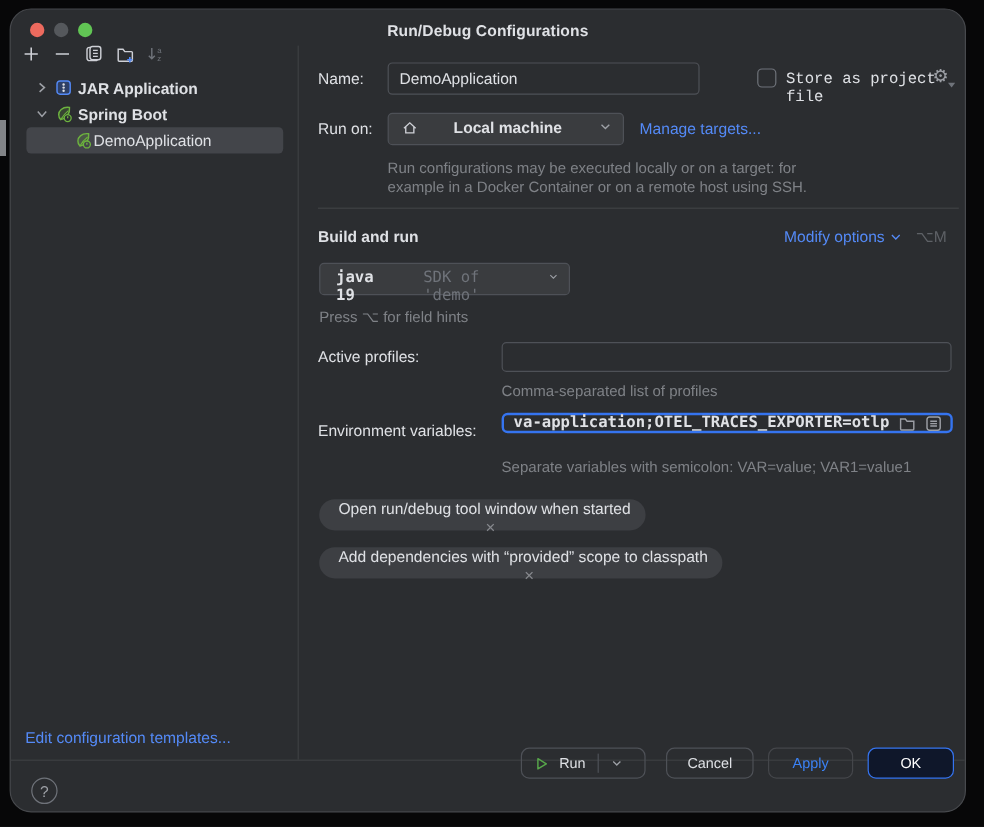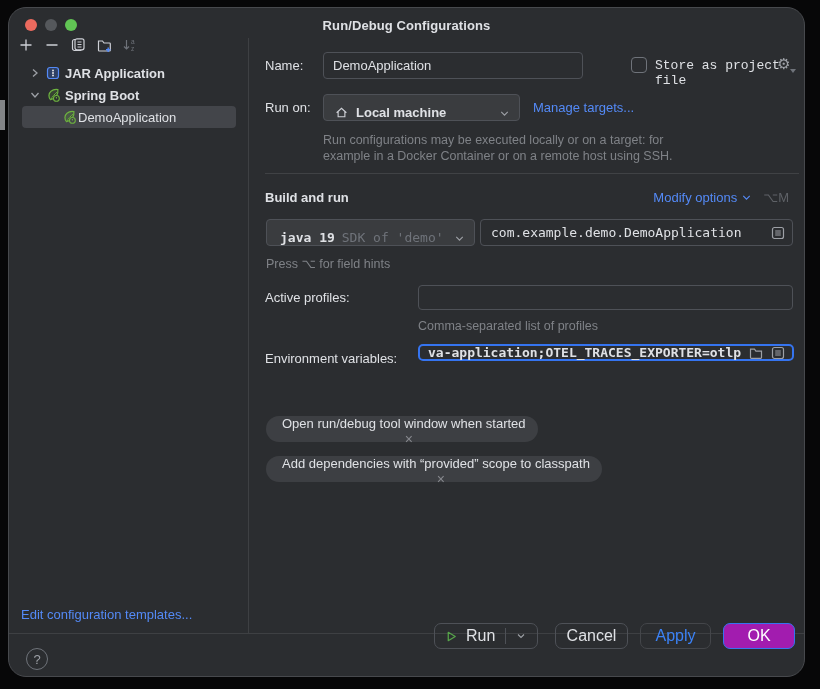--- a/index.html
+++ b/index.html
@@ -30,21 +30,21 @@
   .edit-link{position:absolute;left:12px;top:599px;color:#548af7;cursor:pointer;}
 
   
   .label{position:absolute;color:#dfe1e5;}
   .hint{position:absolute;color:#7f8287;font-size:12.5px;}
   .link{color:#548af7;cursor:pointer;}
 
   .field{position:absolute;background:transparent;border:1px solid #4e5157;border-radius:4px;
          color:#dfe1e5;font-family:"Liberation Sans",sans-serif;font-size:13px;padding:0 9px;outline:none;}
   .combo{position:absolute;background:#3a3c3f;border:1px solid #4e5157;border-radius:4px;
-         display:flex;align-items:flex-end;padding:16px 8px 0 10px;cursor:pointer;}
+         display:flex;align-items:flex-start;padding:4px 8px 0 10px;cursor:pointer;gap:22px;}
   .combo .cv{margin-left:auto;}
 
   .mono{font-family:"DejaVu Sans Mono","Liberation Mono",monospace;}
 
   .classfield{position:absolute;left:471px;top:211px;width:313px;height:27px;border:1px solid #4e5157;
               border-radius:4px;display:flex;align-items:center;padding:0 6px 0 10px;}
   .classfield .txt{font-size:13px;color:#dfe1e5;flex:1;white-space:nowrap;overflow:hidden;}
 
   .envfield{position:absolute;left:409px;top:336px;width:376px;height:17px;border:2px solid #3574f0;
             border-radius:5px;display:flex;align-items:center;padding:0 6px 0 8px;}
@@ -63,29 +63,29 @@
 
   .tag{position:absolute;height:26px;background:#3d3f43;border-radius:13px;display:flex;align-items:center;
        padding:0 12px 0 16px;white-space:nowrap;flex-direction:column;}
   .tag .x{color:#87898e;font-size:14px;margin-left:10px;cursor:pointer;}
 
   
   .hsep-footer{position:absolute;left:0;right:0;top:625px;height:1px;background:#3e4043;}
   .help-btn{position:absolute;left:17px;top:640px;width:22px;height:22px;border:1px solid #6f737a;border-radius:50%;
             color:#9da0a6;display:flex;align-items:center;justify-content:center;font-size:13px;cursor:pointer;}
   .btn{position:absolute;top:615px;height:26px;border:1px solid #4e5157;border-radius:7px;background:transparent;
-       color:#dfe1e5;font-family:"Liberation Sans",sans-serif;font-size:16px;display:flex;align-items:center;
+       color:#dfe1e5;font-family:"Liberation Sans",sans-serif;font-size:12px;display:flex;align-items:center;
        justify-content:center;cursor:pointer;}
   .btn-run{left:425px;width:104px;justify-content:flex-start;padding:0 0 0 10px;}
   .btn-run .runlbl{margin:0 10px 0 8px;}
   .btn-run .bsep{width:1px;height:16px;background:#4e5157;}
   .btn-run .rchev{margin-left:9px;}
   .btn-cancel{left:546px;width:73px;}
   .btn-apply{left:631px;width:71px;color:#3b82f6;border-color:#44464a;cursor:default;}
-  .btn-ok{left:714px;width:72px;background:#a21caf;border-color:#3574f0;color:#fff;font-weight:400;}
+  .btn-ok{left:714px;width:72px;background:#0f172a;border-color:#3574f0;color:#fff;font-weight:400;}
 </style>
 </head>
 <body>
 
 <div class="behind-notch"></div>
 
 <div class="dlg">
 
   <div class="traffic">
     <div class="tl red"></div>
@@ -202,45 +202,39 @@
   </div>
 
   <div class="combo mono" style="left:257px;top:211px;width:209px;height:27px;padding-left:13px;">
     <span style="font-weight:700;">java 19</span>
     <span style="color:#6f737a;margin-left:7px;">SDK of 'demo'</span>
     <svg class="cv" width="13" height="13" viewBox="0 0 16 16" fill="none" stroke="#9da0a6" stroke-width="1.4">
         <path d="M4 6l4 4 4-4"></path>
       </svg>
   </div>
 
-  <div class="classfield">
-    <span class="txt mono">com.example.demo.DemoApplication</span>
-    <svg class="fic" width="16" height="16" viewBox="0 0 16 16" fill="none" stroke="#9da0a6" stroke-width="1.2">
-        <rect x="2.5" y="2.5" width="11" height="11" rx="2"></rect>
-        <path d="M5.2 6h5.6M5.2 8h5.6M5.2 10h5.6"></path>
-      </svg>
-  </div>
 
   <div class="hint" style="left:257px;top:248px;">Press ⌥ for field hints</div>
 
   <div class="label" style="left:256px;top:282px;">Active profiles:</div>
   <input class="field" style="left: 409px; top: 277px; width: 375px; height: 25px;" value="">
   <div class="hint" style="left:409px;top:311px;">Comma-separated list of profiles</div>
 
   <div class="label" style="left:256px;top:343px;">Environment variables:</div>
   <div class="envfield">
     <span class="txt mono">va-application;OTEL_TRACES_EXPORTER=otlp</span>
     <svg class="fic" width="16" height="16" viewBox="0 0 16 16" fill="none" stroke="#9da0a6" stroke-width="1.2">
         <path d="M2.5 4.2h4l1.4 1.9h5.6v6.4a.8.8 0 0 1-.8.8H3.3a.8.8 0 0 1-.8-.8z"></path>
       </svg>
     <svg class="fic" width="16" height="16" viewBox="0 0 16 16" fill="none" stroke="#9da0a6" stroke-width="1.2">
         <rect x="2.5" y="2.5" width="11" height="11" rx="2"></rect>
         <path d="M5.2 6h5.6M5.2 8h5.6M5.2 10h5.6"></path>
       </svg>
   </div>
+  <div class="hint" style="left:409px;top:374px;">Separate variables with semicolon: VAR=value; VAR1=value1</div>
 
   <div class="tag" style="left:257px;top:408px;">
     <span>Open run/debug tool window when started</span>
     <span class="x">×</span>
   </div>
   <div class="tag" style="left:257px;top:448px;">
     <span>Add dependencies with “provided” scope to classpath</span>
     <span class="x">×</span>
   </div>
 

